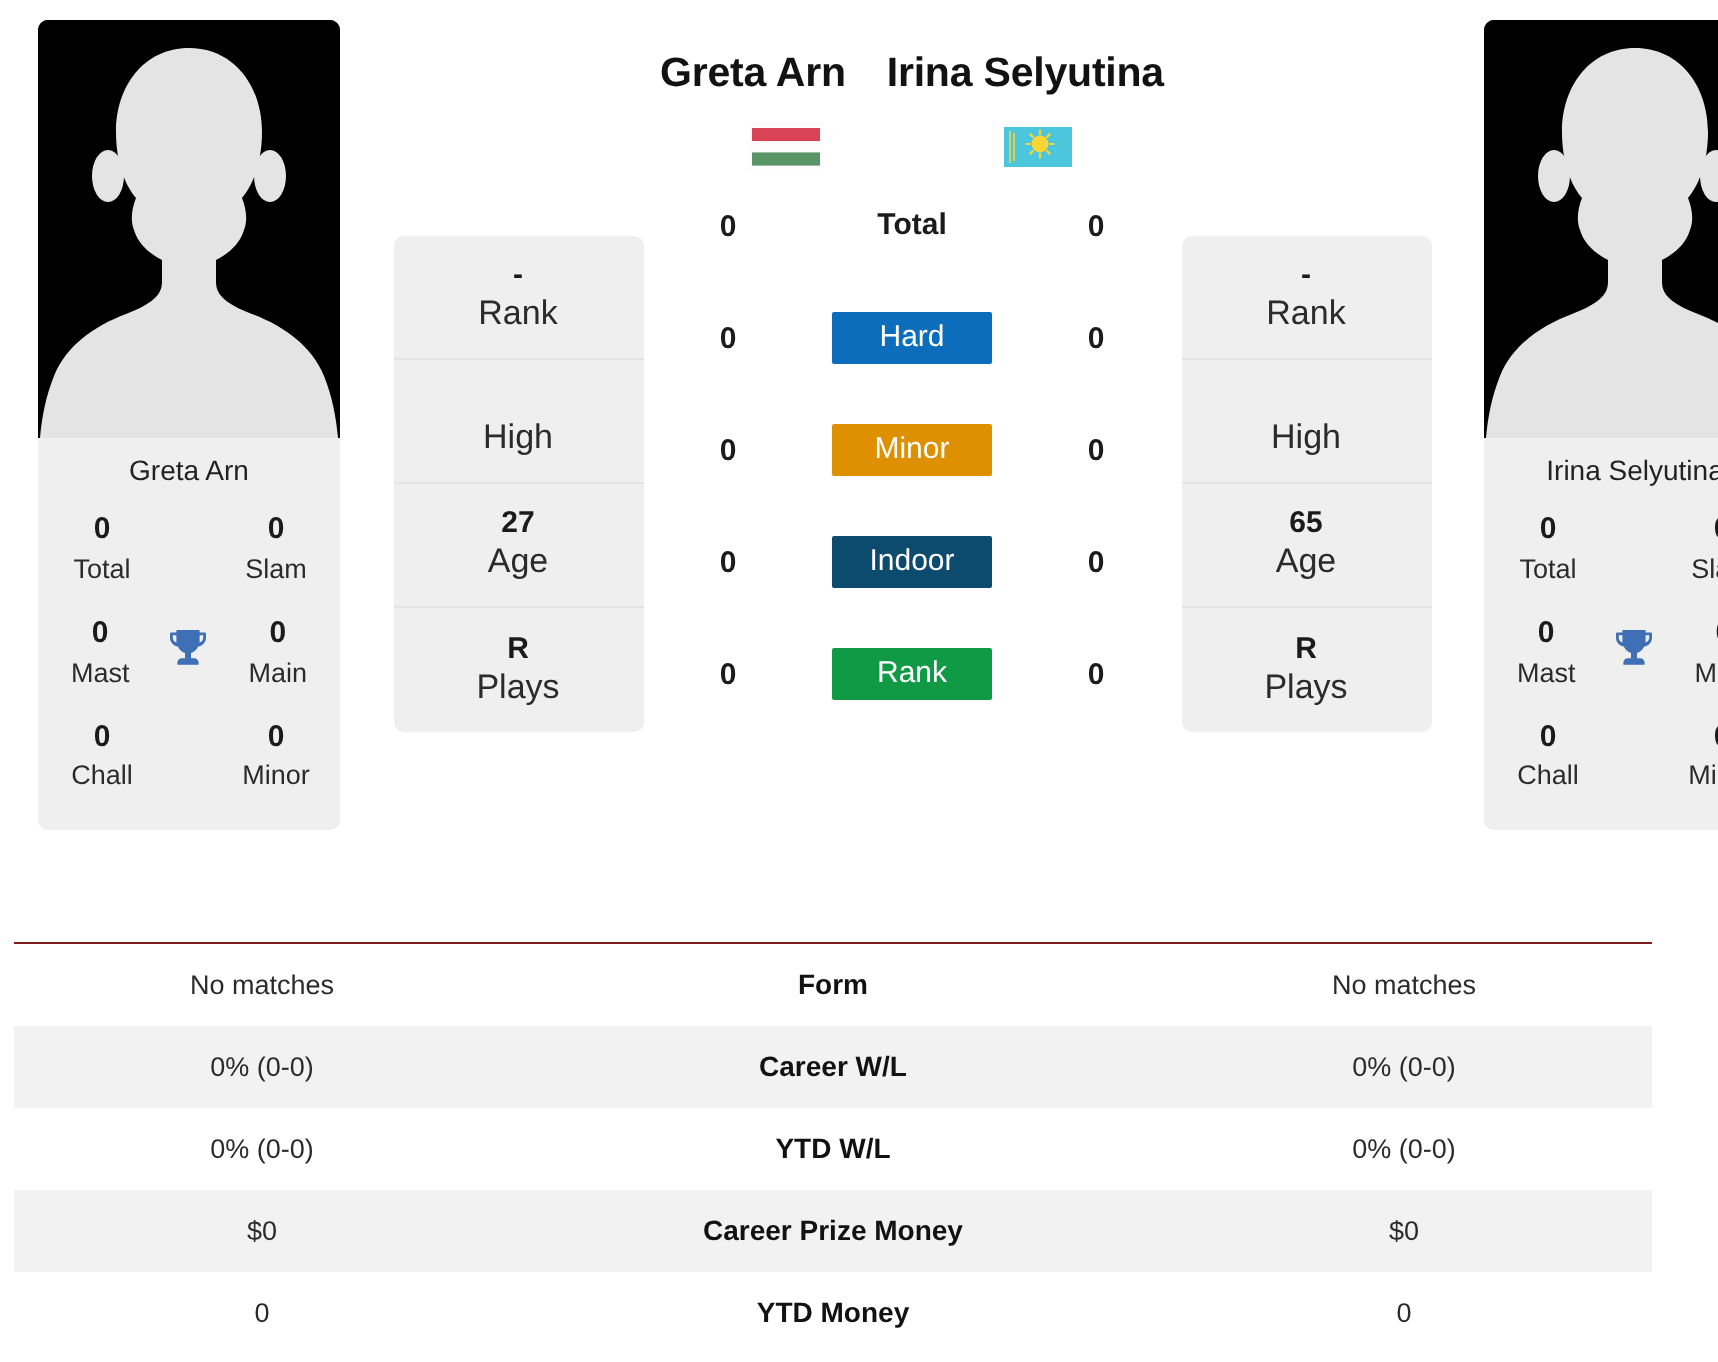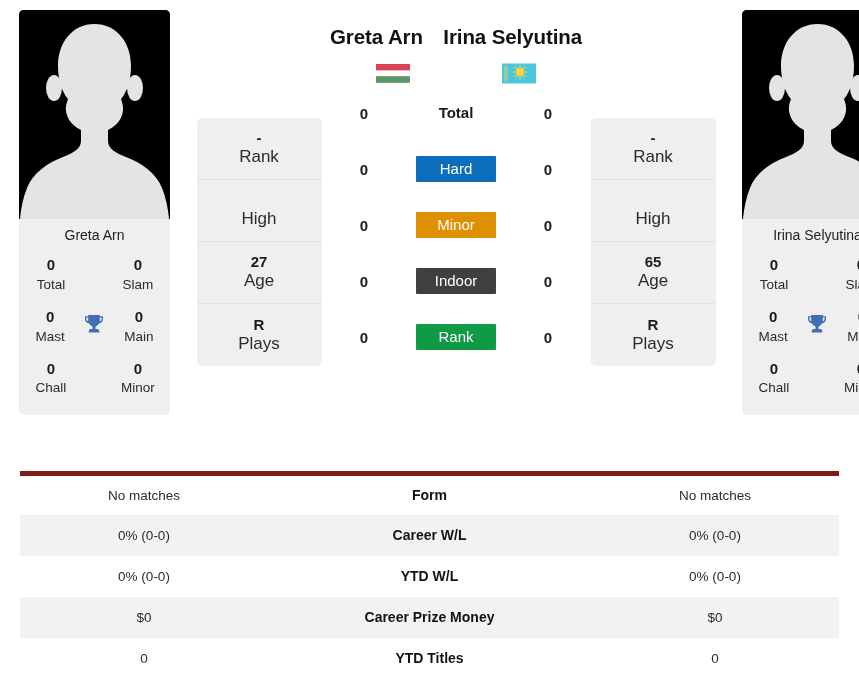--- a/index.html
+++ b/index.html
@@ -211,25 +211,25 @@
   }
   .surf-badge.plain {
     color: #1b1b1b;
     background: transparent;
     font-weight: bold;
   }
 
   
   .stats-table {
     position: absolute;
-    left: 20px;
+    left: 7px;
     top: 471px;
     width: 819px;
     border-collapse: collapse;
-    border-top: 5px solid #7f1d1d;
+    border-top: 1px solid #7f1d1d;
   }
   .stats-table tr { height: 41px; }
   .stats-table tr.alt { background: #f2f2f2; }
   .stats-table td {
     text-align: center;
     vertical-align: middle;
     font-size: 13.5px;
     color: #2b2b2b;
     padding: 0;
     border: none;
@@ -387,21 +387,21 @@
         </div>
 
         <div class="surface-row">
           <div class="surf-num">0</div>
           <div class="surf-badge" style="background:#df9000">Minor</div>
           <div class="surf-num">0</div>
         </div>
 
         <div class="surface-row">
           <div class="surf-num">0</div>
-          <div class="surf-badge" style="background:#404040">Indoor</div>
+          <div class="surf-badge" style="background:#0c4a6e">Indoor</div>
           <div class="surf-num">0</div>
         </div>
 
         <div class="surface-row">
           <div class="surf-num">0</div>
           <div class="surf-badge" style="background:#109a46">Rank</div>
           <div class="surf-num">0</div>
         </div>
 
       </div>
@@ -510,19 +510,19 @@
         <td class="col-mid">YTD W/L</td>
         <td class="col-side">0% (0-0)</td>
       </tr>
       <tr class="alt">
         <td class="col-side">$0</td>
         <td class="col-mid">Career Prize Money</td>
         <td class="col-side">$0</td>
       </tr>
       <tr>
         <td class="col-side">0</td>
-        <td class="col-mid">YTD Titles</td>
+        <td class="col-mid">YTD Money</td>
         <td class="col-side">0</td>
       </tr>
     </tbody>
   </table>
 
 </div>
 
 </body></html>

